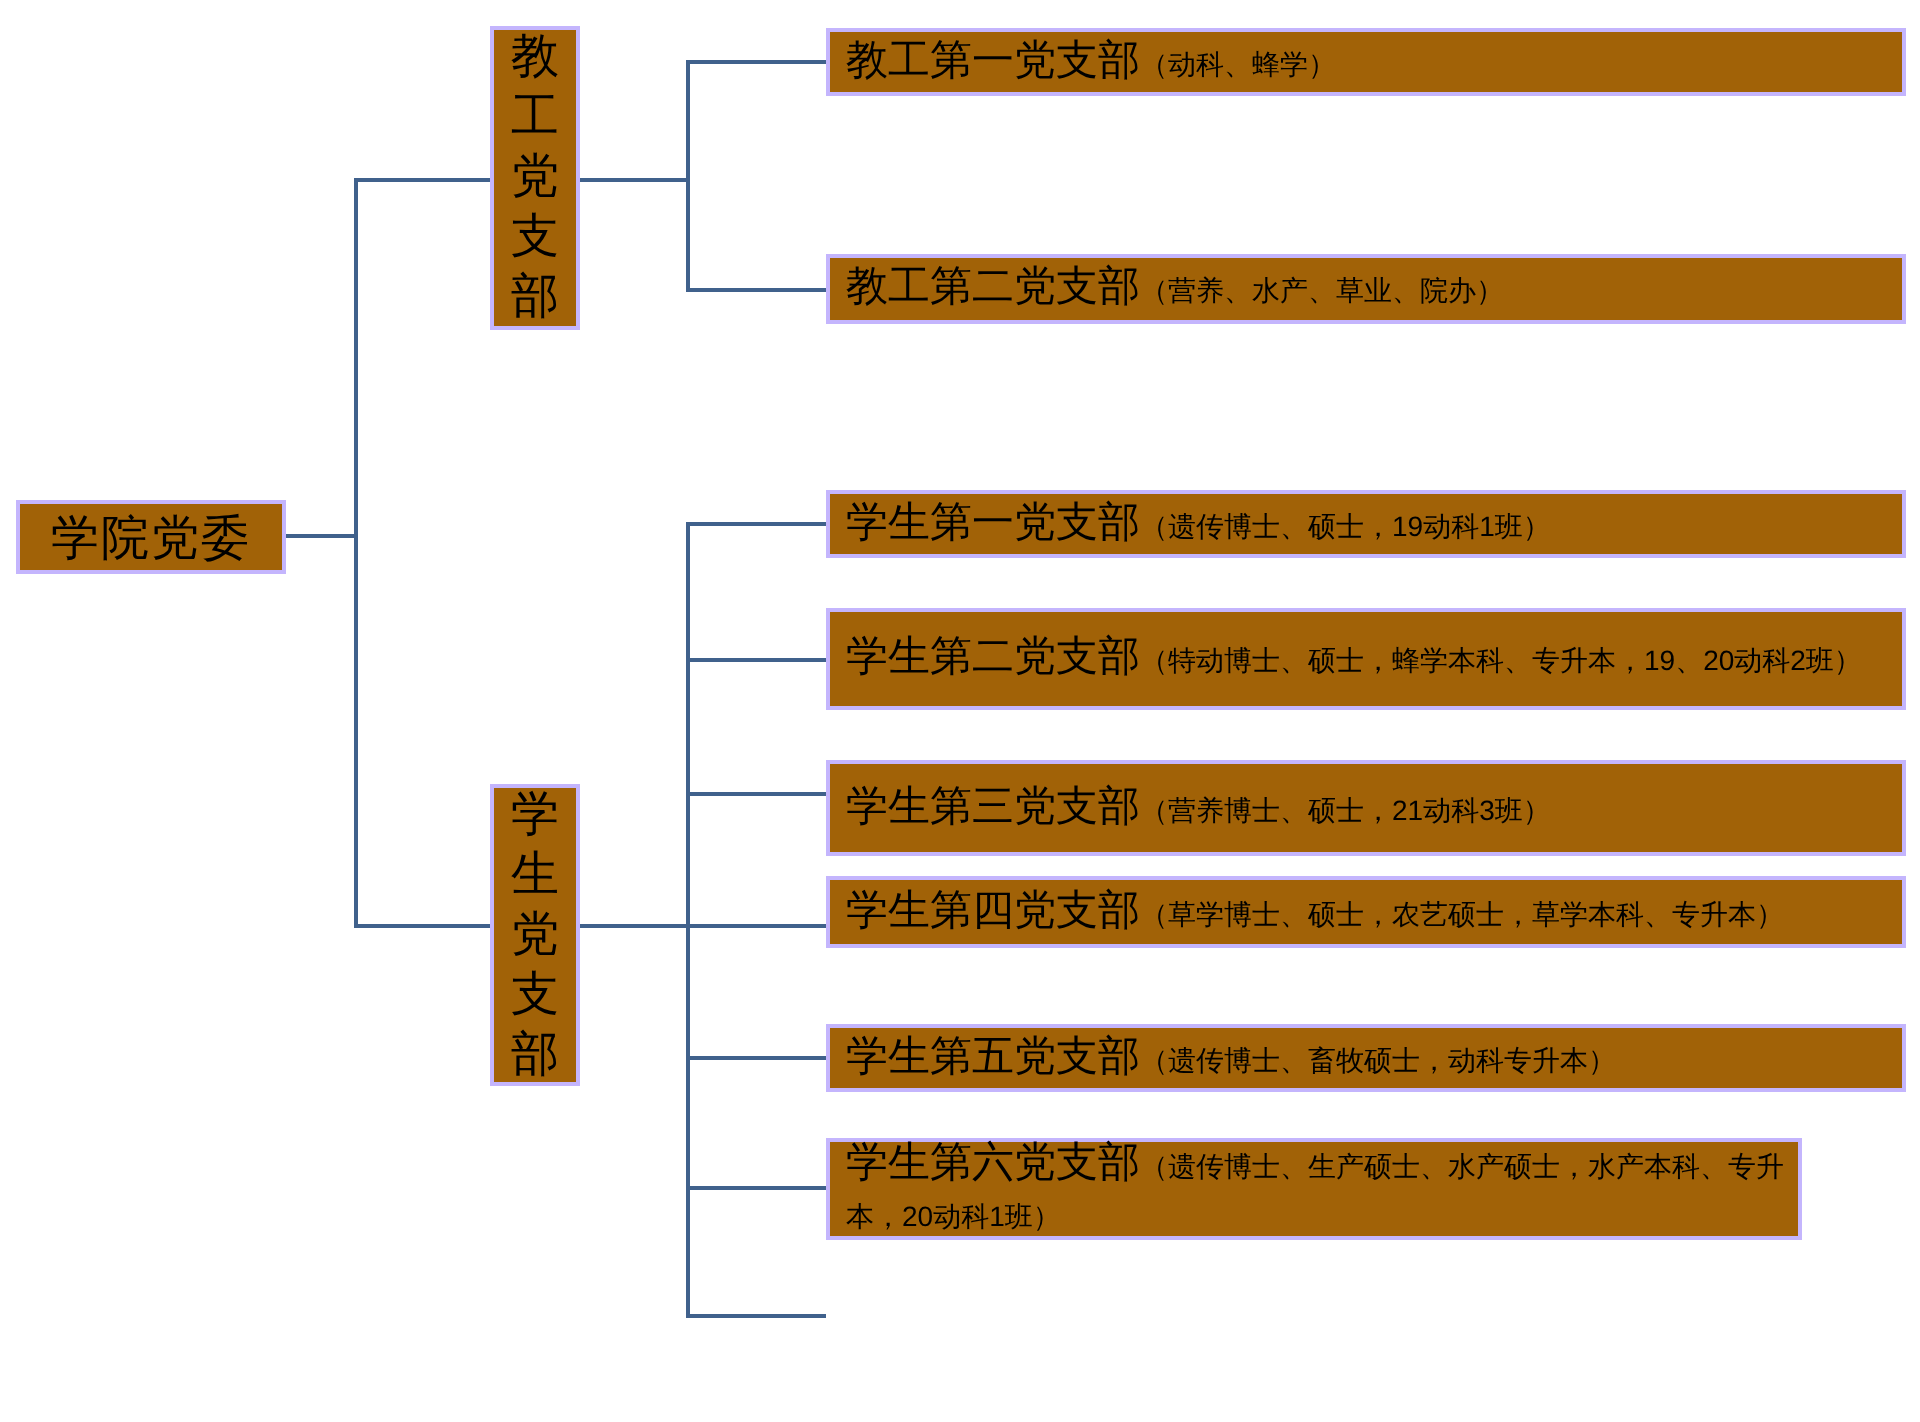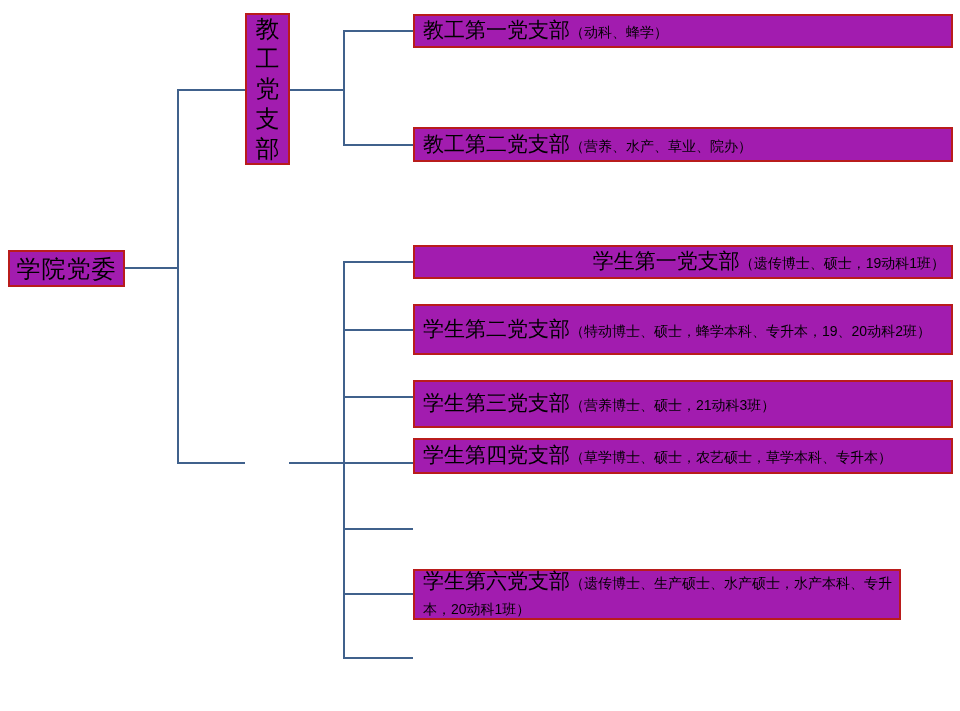--- a/index.html
+++ b/index.html
@@ -20,22 +20,22 @@
   .hline, .vline {
     position: absolute;
     background: #40618c;
   }
   .hline { height: 2px; }
   .vline { width: 2px; }
   
   .node {
     position: absolute;
     box-sizing: border-box;
-    border: 2px solid #b91c1c;
-    background: #a21caf;
+    border: 2px solid #c4b5fd;
+    background: #a16207;
   }
   .root-node {
     display: flex;
     align-items: center;
     justify-content: center;
     font-size: 24px;
     letter-spacing: 1px;
     white-space: nowrap;
   }
   .vgroup {
@@ -80,58 +80,66 @@
   <div class="hline" style="left:289px; top:462px; width:56px;"></div>
   <div class="vline" style="left:343px; top:261px; height:398px;"></div>
   <div class="hline" style="left:343px; top:261px; width:70px;"></div>
   <div class="hline" style="left:343px; top:329px; width:70px;"></div>
   <div class="hline" style="left:343px; top:396px; width:70px;"></div>
   <div class="hline" style="left:343px; top:462px; width:70px;"></div>
   <div class="hline" style="left:343px; top:528px; width:70px;"></div>
   <div class="hline" style="left:343px; top:593px; width:70px;"></div>
   <div class="hline" style="left:343px; top:657px; width:70px;"></div>
 
-  <div class="node root-node" style="left:8px; top:250px; width:117px; height:37px;">
+  <div class="node root-node" style="left:8px; top:250px; width:135px; height:37px;">
     <span>学院党委</span>
   </div>
 
   <div class="node vgroup" style="left:245px; top:13px; width:45px; height:152px;">
     <span class="vtext">教工党支部</span>
+  </div>
+  <div class="node vgroup" style="left:245px; top:392px; width:45px; height:151px;">
+    <span class="vtext">学生党支部</span>
   </div>
 
   <div class="node leaf" style="left:413px; top:14px; width:540px; height:34px;">
     <div class="txt">
       <span class="nm">教工第一党支部</span><span class="dt">（动科、蜂学）</span>
     </div>
   </div>
   <div class="node leaf" style="left:413px; top:127px; width:540px; height:35px;">
     <div class="txt">
       <span class="nm">教工第二党支部</span><span class="dt">（营养、水产、草业、院办）</span>
     </div>
   </div>
 
-  <div class="node leaf" style="left:413px; top:245px; width:540px; height:34px;justify-content:flex-end;">
+  <div class="node leaf" style="left:413px; top:245px; width:540px; height:34px;">
     <div class="txt">
       <span class="nm">学生第一党支部</span><span class="dt">（遗传博士、硕士，19动科1班）</span>
     </div>
   </div>
   <div class="node leaf" style="left:413px; top:304px; width:540px; height:51px;">
     <div class="txt">
       <span class="nm">学生第二党支部</span><span class="dt">（特动博士、硕士，蜂学本科、专升本，19、20动科2班）</span>
     </div>
   </div>
   <div class="node leaf" style="left:413px; top:380px; width:540px; height:48px;">
     <div class="txt">
       <span class="nm">学生第三党支部</span><span class="dt">（营养博士、硕士，21动科3班）</span>
     </div>
   </div>
   <div class="node leaf" style="left:413px; top:438px; width:540px; height:36px;">
     <div class="txt">
       <span class="nm">学生第四党支部</span><span class="dt">（草学博士、硕士，农艺硕士，草学本科、专升本）</span>
     </div>
   </div>
+  <div class="node leaf" style="left:413px; top:512px; width:540px; height:34px;">
+    <div class="txt">
+      <span class="nm">学生第五党支部</span><span class="dt">（遗传博士、畜牧硕士，动科专升本）</span>
+    </div>
+  </div>
   <div class="node leaf" style="left:413px; top:569px; width:488px; height:51px;">
     <div class="txt">
       <span class="nm">学生第六党支部</span><span class="dt">（遗传博士、生产硕士、水产硕士，水产本科、专升本，20动科1班）</span>
     </div>
   </div>
 
 </div>
 
 </body></html>

